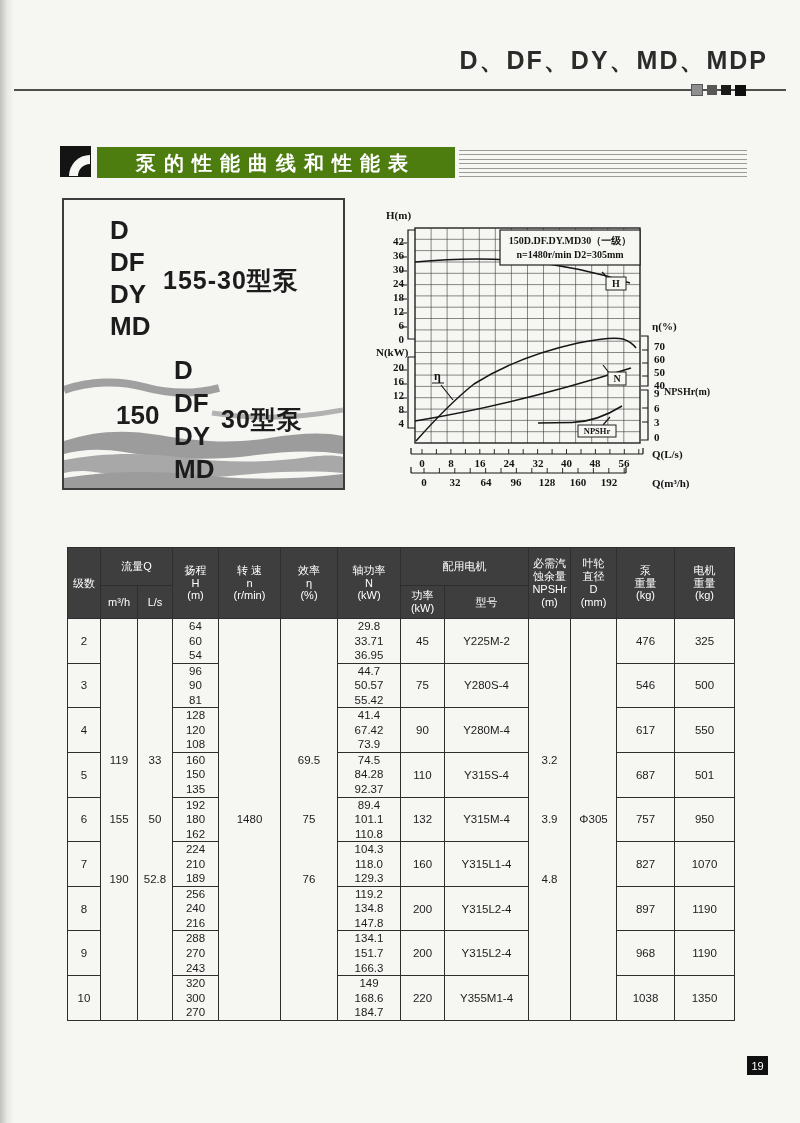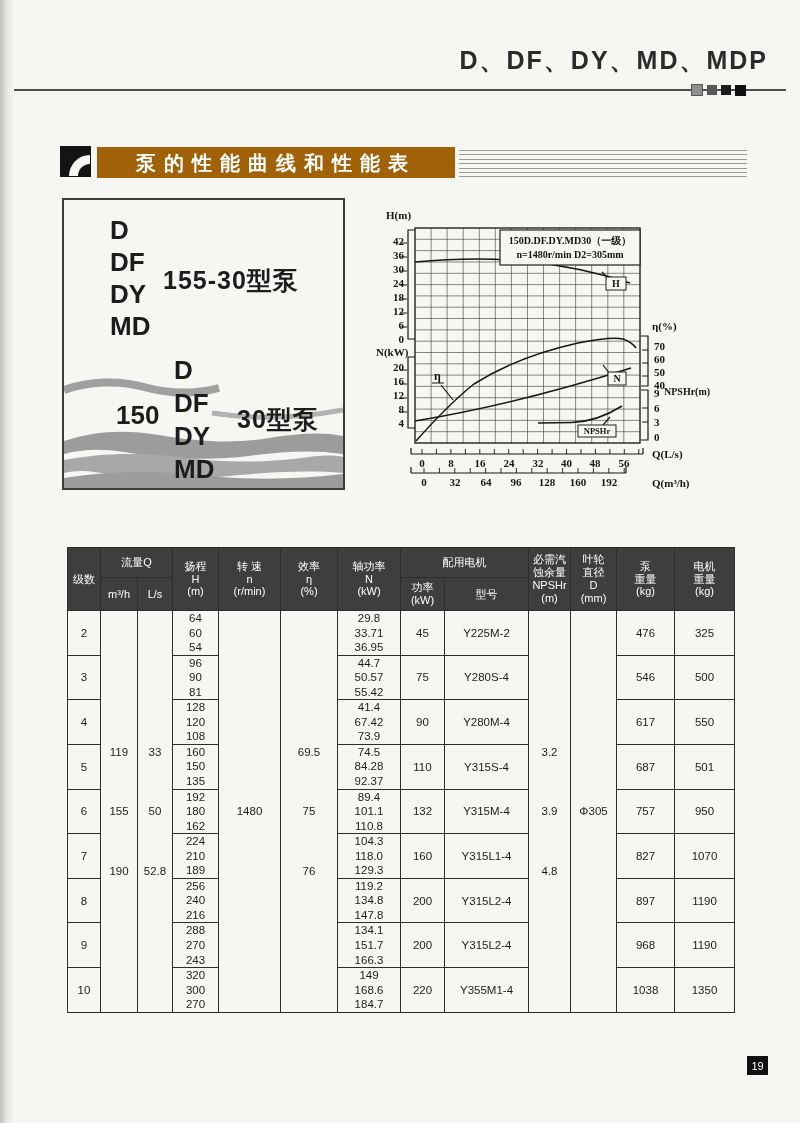--- a/index.html
+++ b/index.html
@@ -20,44 +20,44 @@
   .sq1{background:#8f8f8f;border:1px solid #555;}
   .sq2{background:#585858;}
   .sq3{background:#1b1b1b;}
   .sq4{background:#0f0f0f;width:11px !important;height:11px !important;}
   
   .corner-icon{position:absolute;left:60px;top:146px;width:31px;height:31px;background:#141414;}
   .corner-icon .q1{position:absolute;right:1px;bottom:1px;width:21px;height:21px;
     background:#f6f6f3;border-top-left-radius:100%;}
   .corner-icon .q2{position:absolute;right:1px;bottom:1px;width:12px;height:12px;
     background:#141414;border-top-left-radius:100%;}
-  .title-bar{position:absolute;left:97px;top:147px;width:358px;height:31px;background:#a16207;
+  .title-bar{position:absolute;left:97px;top:147px;width:358px;height:31px;background:#4d7c0f;
     color:#fff;font-size:20px;font-weight:bold;letter-spacing:8px;text-align:center;line-height:32px;}
   .pinstripes{position:absolute;left:459px;top:150px;width:288px;height:27px;
     background:repeating-linear-gradient(to bottom,#8a8a8a 0 1px,transparent 1px 4.4px);opacity:.85;}
   
   .model-box{position:absolute;left:62px;top:198px;width:283px;height:292px;
     border:2px solid #3c3c3c;box-sizing:border-box;overflow:hidden;}
   .model-box svg{position:absolute;left:0;top:0;}
   .mb-col1{position:absolute;left:46px;top:14px;font-size:26px;font-weight:bold;line-height:32px;}
   .mb-lbl1{position:absolute;left:99px;top:64px;font-size:25px;font-weight:bold;letter-spacing:1px;}
   .mb-150{position:absolute;left:52px;top:200px;font-size:26px;font-weight:bold;}
   .mb-col2{position:absolute;left:110px;top:154px;font-size:26px;font-weight:bold;line-height:33px;}
-  .mb-lbl2{position:absolute;left:157px;top:203px;font-size:25px;font-weight:bold;letter-spacing:1px;margin-left:16px;}
+  .mb-lbl2{position:absolute;left:157px;top:203px;font-size:25px;font-weight:bold;letter-spacing:1px;}
   
   .chart{position:absolute;left:374px;top:204px;}
   .chart text{font-family:"Liberation Serif","DejaVu Serif",serif;font-weight:bold;fill:#141414;}
   
   table.perf{position:absolute;left:67px;top:547px;border-collapse:collapse;table-layout:fixed;
     width:667px;font-size:11.5px;}
   table.perf td,table.perf th{border:1.6px solid #2e2e2e;padding:0;text-align:center;
     vertical-align:middle;box-sizing:border-box;}
   table.perf thead th{background:#3e3e3e;color:#fff;font-weight:normal;font-size:11px;
     line-height:1.18;white-space:pre-line;}
-  table.perf thead tr.h1 th{height:30px;}
+  table.perf thead tr.h1 th{height:38px;}
   table.perf thead tr.h2 th{height:33px;}
   table.perf tbody tr{height:43.7px;}
   td.tri div{height:14.55px;line-height:14.6px;}
   td.shared{position:relative;margin-top:48px;}
   td.shared .sv{position:absolute;left:0;width:100%;text-align:center;transform:translateY(-50%);}
   .pgnum{position:absolute;left:747px;top:1056px;width:21px;height:19px;background:#101010;
     color:#fff;font-size:11px;display:flex;align-items:center;justify-content:center;}
 </style>
 </head>
 <body>

